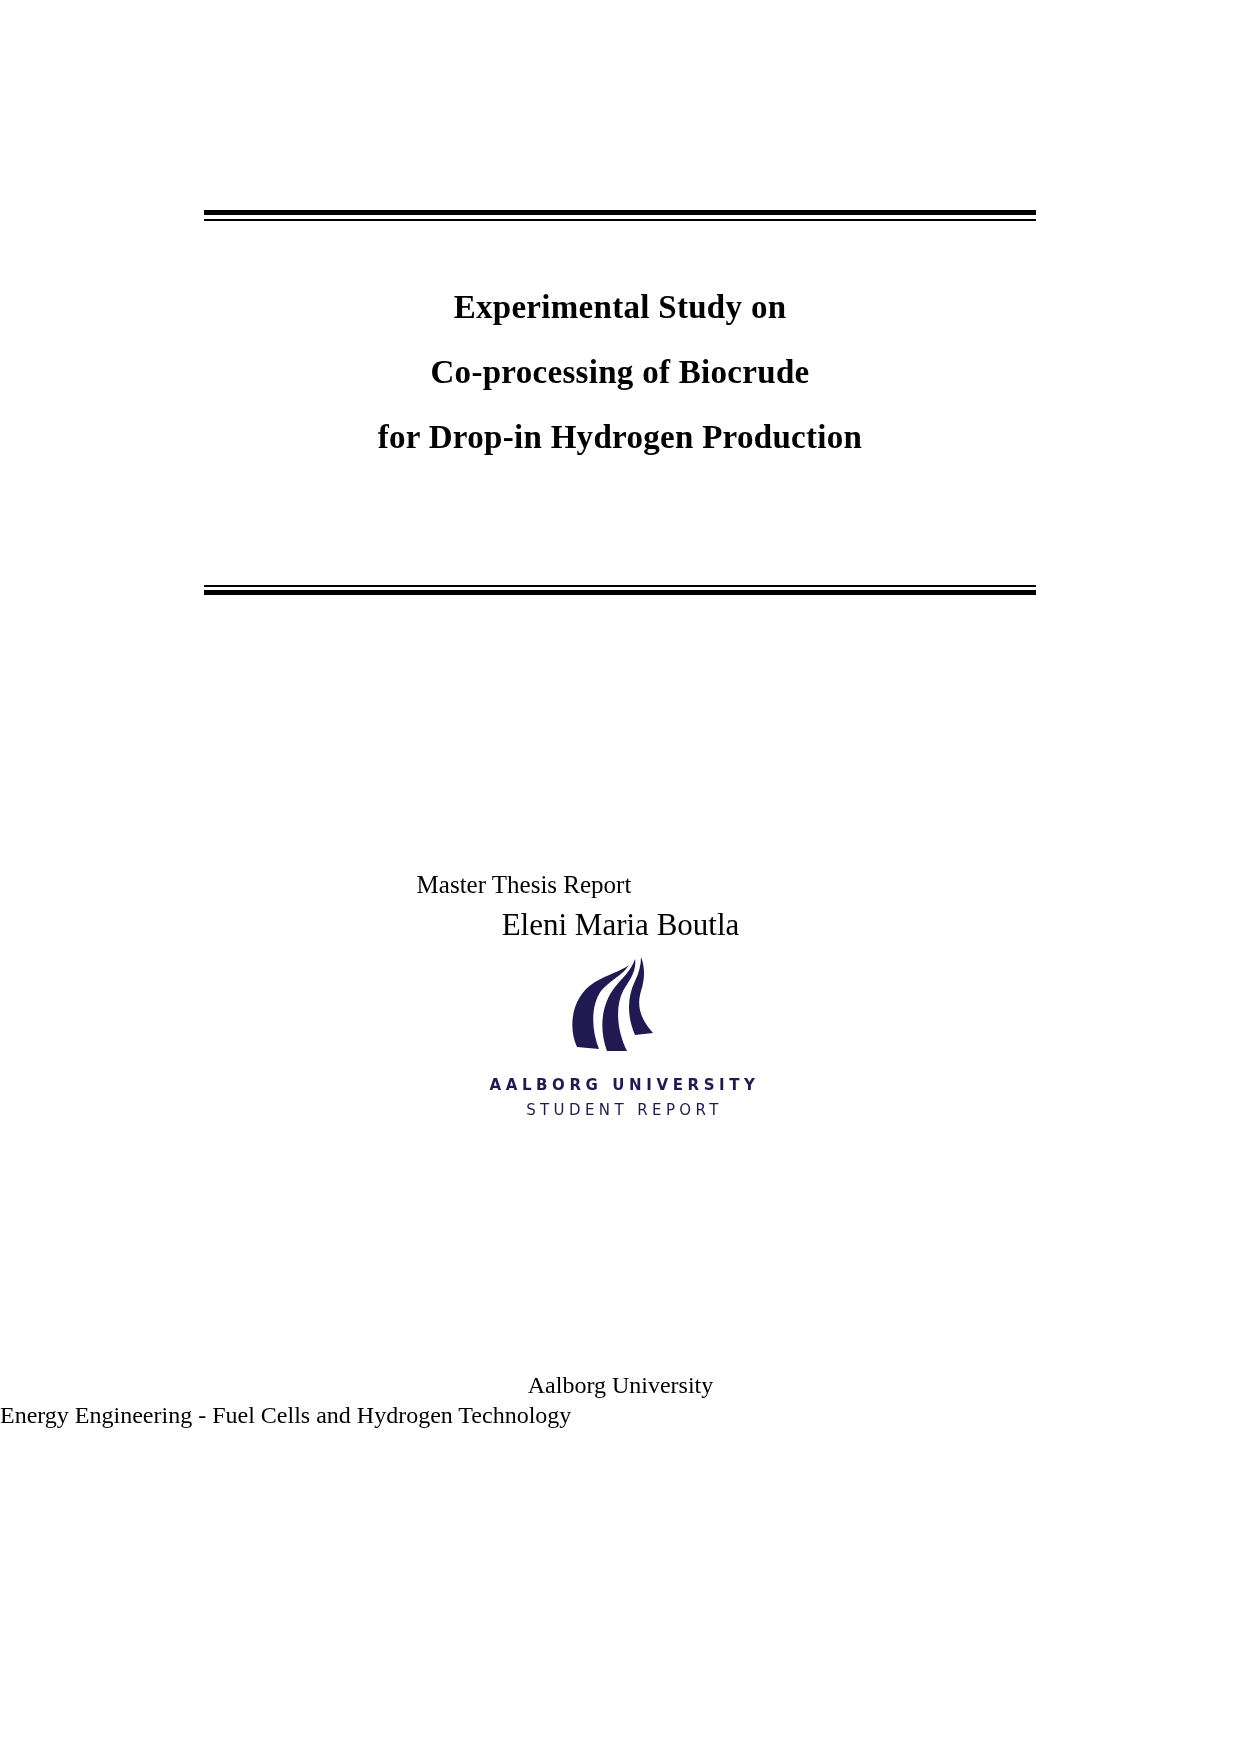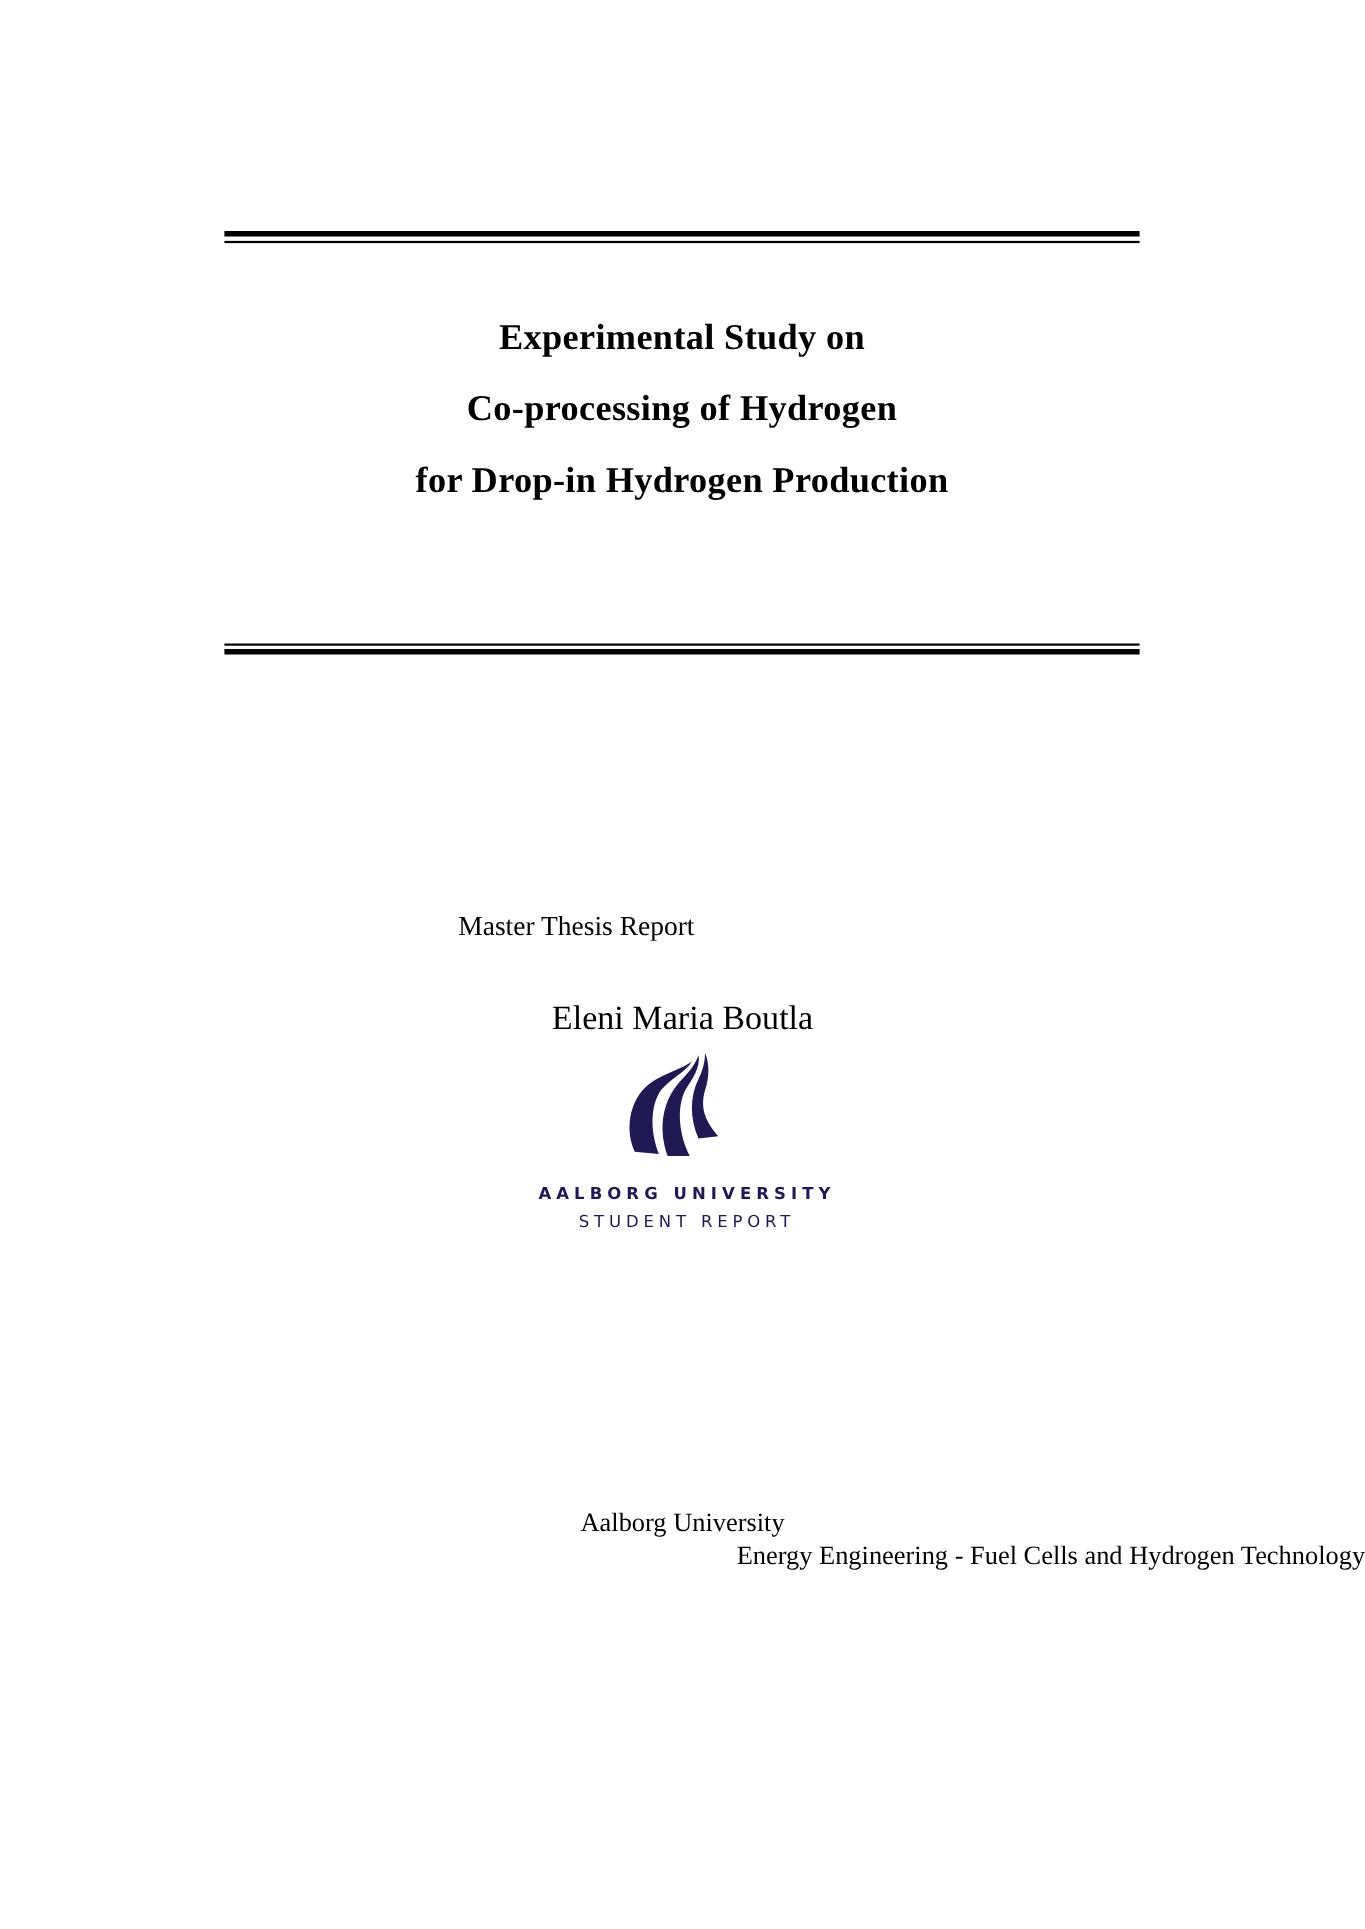--- a/index.html
+++ b/index.html
@@ -5,43 +5,43 @@
   html, body { margin:0; padding:0; background:#ffffff; }
   body { width:1241px; height:1754px; position:relative; overflow:hidden; font-family:"DejaVu Serif","Liberation Serif",serif; color:#000; }
   .rule { position:absolute; left:204px; width:832px; background:#000; }
   .r-top-thick { top:210px; height:5px; }
   .r-top-thin  { top:219px; height:1.5px; }
   .r-bot-thin  { top:585px; height:1.5px; }
   .r-bot-thick { top:590px; height:5px; }
   .title { position:absolute; left:204px; width:832px; top:275px; text-align:center;
            font-family:"Liberation Serif","DejaVu Serif",serif; font-weight:bold; font-size:33px; line-height:65px; letter-spacing:0.3px; }
   .title span { display:block; white-space:nowrap; }
-  .subtitle { position:absolute; left:0; width:1048px; top:828px; text-align:center;
+  .subtitle { position:absolute; left:0; width:1048px; top:870px; text-align:center;
               font-family:"Liberation Serif",serif; font-size:25px; line-height:30px; }
   .author { position:absolute; left:0; width:1241px; top:907px; text-align:center;
             font-family:"Liberation Serif",serif; font-size:31px; line-height:36px; }
   .logo { position:absolute; left:565px; top:955px; width:110px; height:100px; }
   .aau-name { position:absolute; left:0; width:1241px; top:1076px; text-align:center;
               font-family:"DejaVu Sans","Liberation Sans",sans-serif; font-weight:bold; font-size:15px; letter-spacing:4.6px; color:#211a52; padding-left:4px; }
   .aau-sub { position:absolute; left:0; width:1241px; top:1101px; text-align:center;
              font-family:"DejaVu Sans","Liberation Sans",sans-serif; font-size:15px; letter-spacing:4.4px; color:#211a52; padding-left:4px; }
   .uni { position:absolute; left:0; width:1241px; top:1370px; text-align:center;
          font-family:"Liberation Serif",serif; font-size:24px; line-height:30px; }
-  .dept { position:absolute; left:0; width:1241px; top:1400px; text-align:right;
+  .dept { position:absolute; left:0; width:1241px; top:1400px; text-align:left;
           font-family:"Liberation Serif",serif; font-size:24px; line-height:30px; }
 </style>
 </head>
 <body>
 
 <div class="rule r-top-thick"></div>
 <div class="rule r-top-thin"></div>
 
 <h1 class="title" style="margin:0;">
   <span>Experimental Study on</span>
-  <span>Co-processing of Hydrogen</span>
+  <span>Co-processing of Biocrude</span>
   <span>for Drop-in Hydrogen Production</span>
 </h1>
 
 <div class="rule r-bot-thin"></div>
 <div class="rule r-bot-thick"></div>
 
 <div class="subtitle">Master Thesis Report</div>
 <div class="author">Eleni Maria Boutla</div>
 
 <svg class="logo" viewBox="0 0 110 100">

